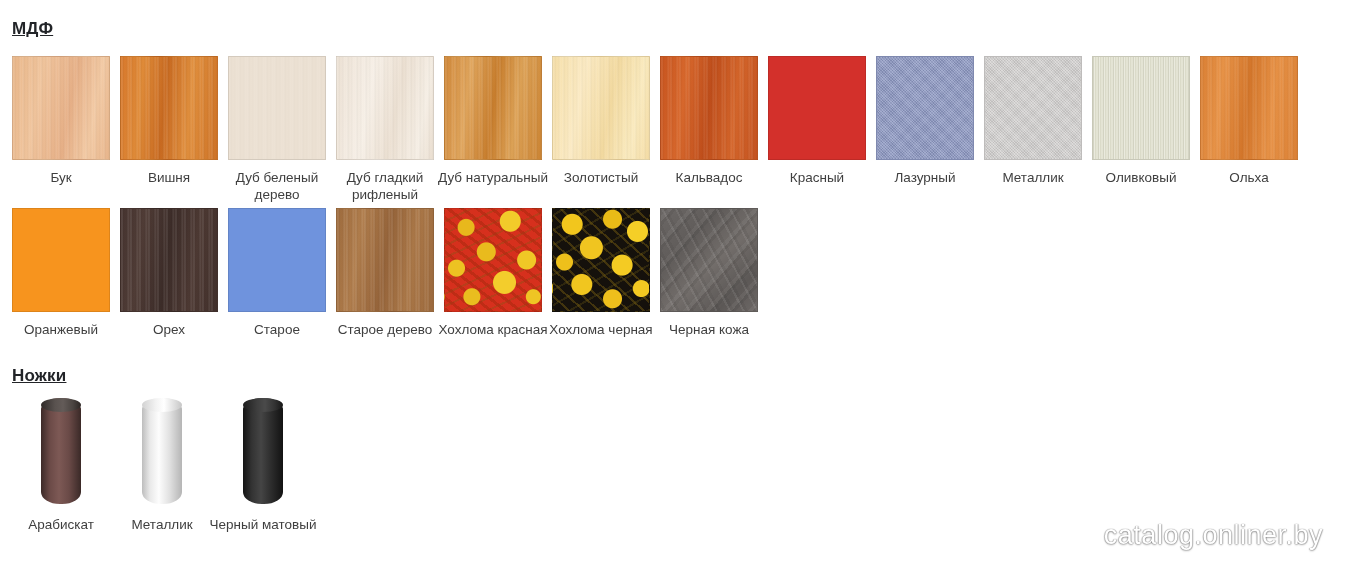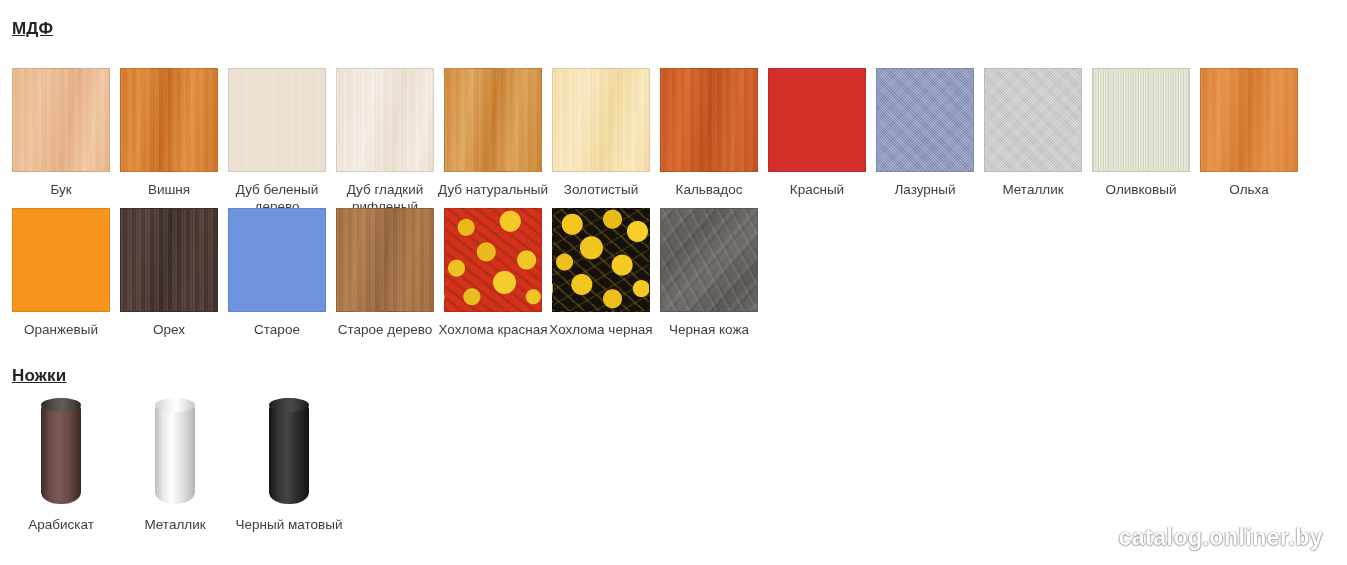--- a/index.html
+++ b/index.html
@@ -29,21 +29,21 @@
   #legs-title { position: absolute; left: 12px; top: 366px; }
 
   
   .swatch-row {
     position: absolute;
     left: 12px;
     display: flex;
     gap: 10px;
     align-items: flex-start;
   }
-  #mdf-row-1 { top: 56px; margin-top: 12px; }
+  #mdf-row-1 { top: 56px; }
   #mdf-row-2 { top: 208px; }
 
   .swatch-item {
     width: 98px;
     display: flex;
     flex-direction: column;
     align-items: center;
   }
   .swatch-tile {
     width: 98px;
@@ -196,21 +196,21 @@
       repeating-linear-gradient(42deg, rgba(120,96,16,.45) 0 2px, rgba(21,17,12,0) 2px 10px),
       repeating-linear-gradient(-30deg, rgba(95,80,18,.35) 0 2px, rgba(21,17,12,0) 2px 13px);
   }
 
   
   #legs-row {
     position: absolute;
     left: 12px;
     top: 398px;
     display: flex;
-    gap: 16px;
+    gap: 3px;
     align-items: flex-start;
   }
   .leg-item {
     width: 98px;
     display: flex;
     flex-direction: column;
     align-items: center;
   }
   .leg-figure {
     width: 98px;
@@ -258,22 +258,22 @@
     color: #3f3f3f;
     text-align: center;
     width: 118px;
   }
 
   
   #watermark {
     position: absolute;
     right: 24px;
     bottom: 14px;
-    font-size: 23px;
-    font-weight: bold;
+    font-size: 27px;
+    font-weight: normal;
     color: #ffffff;
     letter-spacing: .5px;
     text-shadow:
       0 1px 2px rgba(0,0,0,.30),
       0 0 1px rgba(0,0,0,.35),
       1px 0 1px rgba(0,0,0,.18),
       -1px 0 1px rgba(0,0,0,.18);
     white-space: nowrap;
   }
 </style>

